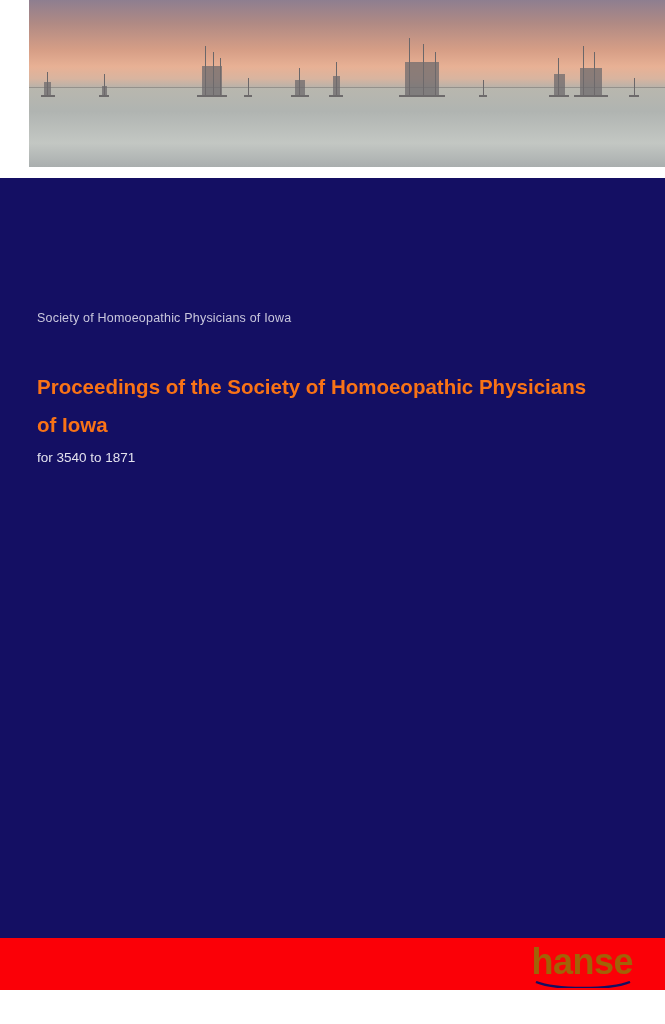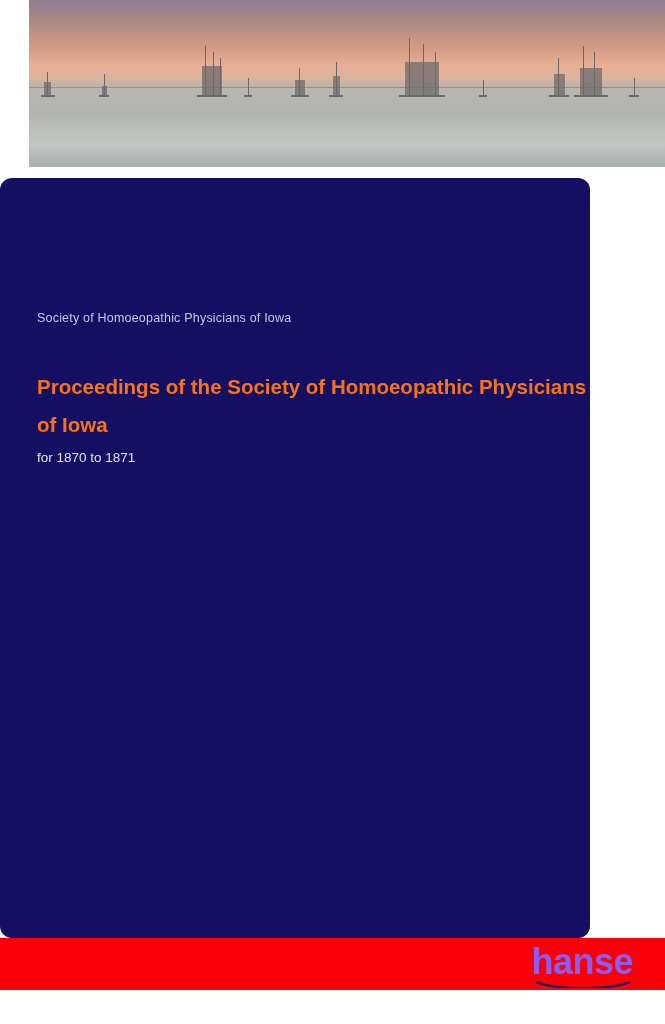--- a/index.html
+++ b/index.html
@@ -84,24 +84,23 @@
   }
   .ship .sail {
     position: absolute;
     bottom: 1px;
     background: rgba(110,106,108,0.75);
   }
   .cover-body {
     position: absolute;
     left: 0;
     top: 178px;
-    width: 590px;
+    width: 665px;
     height: 760px;
     background: #140f63;
-    border-radius: 12px;
   }
   .author {
     position: absolute;
     left: 37px;
     top: 133px;
     font-size: 12.5px;
     color: #c9c7dd;
     letter-spacing: 0.2px;
   }
   .title {
@@ -128,21 +127,21 @@
     width: 665px;
     height: 52px;
     background: #fb0007;
   }
   .logo {
     position: absolute;
     right: 32px;
     top: 940px;
     font-size: 36px;
     font-weight: bold;
-    color: #8b5cf6;
+    color: #a16207;
     letter-spacing: -0.5px;
     line-height: 44px;
   }
   .logo-underline {
     position: absolute;
     right: 34px;
     top: 981px;
     width: 96px;
     height: 7px;
   }
@@ -221,21 +220,21 @@
       <div class="ship" style="left:600px; width:10px; height:22px;">
         <div class="mast" style="left:5px; height:18px;"></div>
         <div class="hull" style="width:10px;"></div>
       </div>
     </div>
   </div>
 
   <div class="cover-body">
     <div class="author">Society of Homoeopathic Physicians of Iowa</div>
     <div class="title">Proceedings of the Society of Homoeopathic Physicians of Iowa</div>
-    <div class="subtitle">for 1870 to 1871</div>
+    <div class="subtitle">for 3540 to 1871</div>
   </div>
 
   <div class="red-bar"></div>
   <div class="logo">hanse</div>
   <svg class="logo-underline" viewBox="0 0 96 7" preserveAspectRatio="none">
     <path d="M1,1 C20,9 76,9 95,1" fill="none" stroke="#140f63" stroke-width="2.4"></path>
   </svg>
   <div class="bottom-white"></div>
 
 </div>

